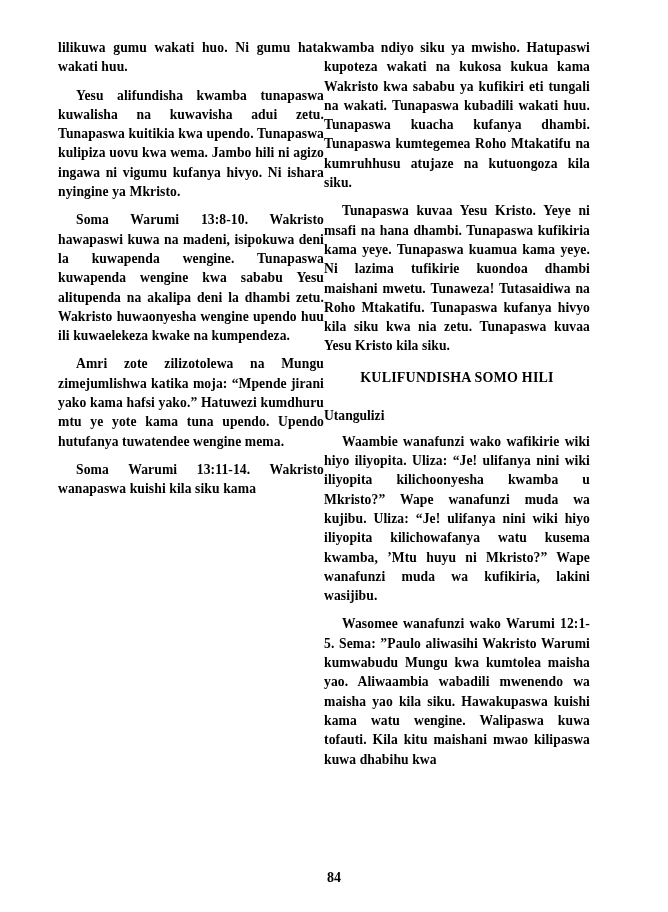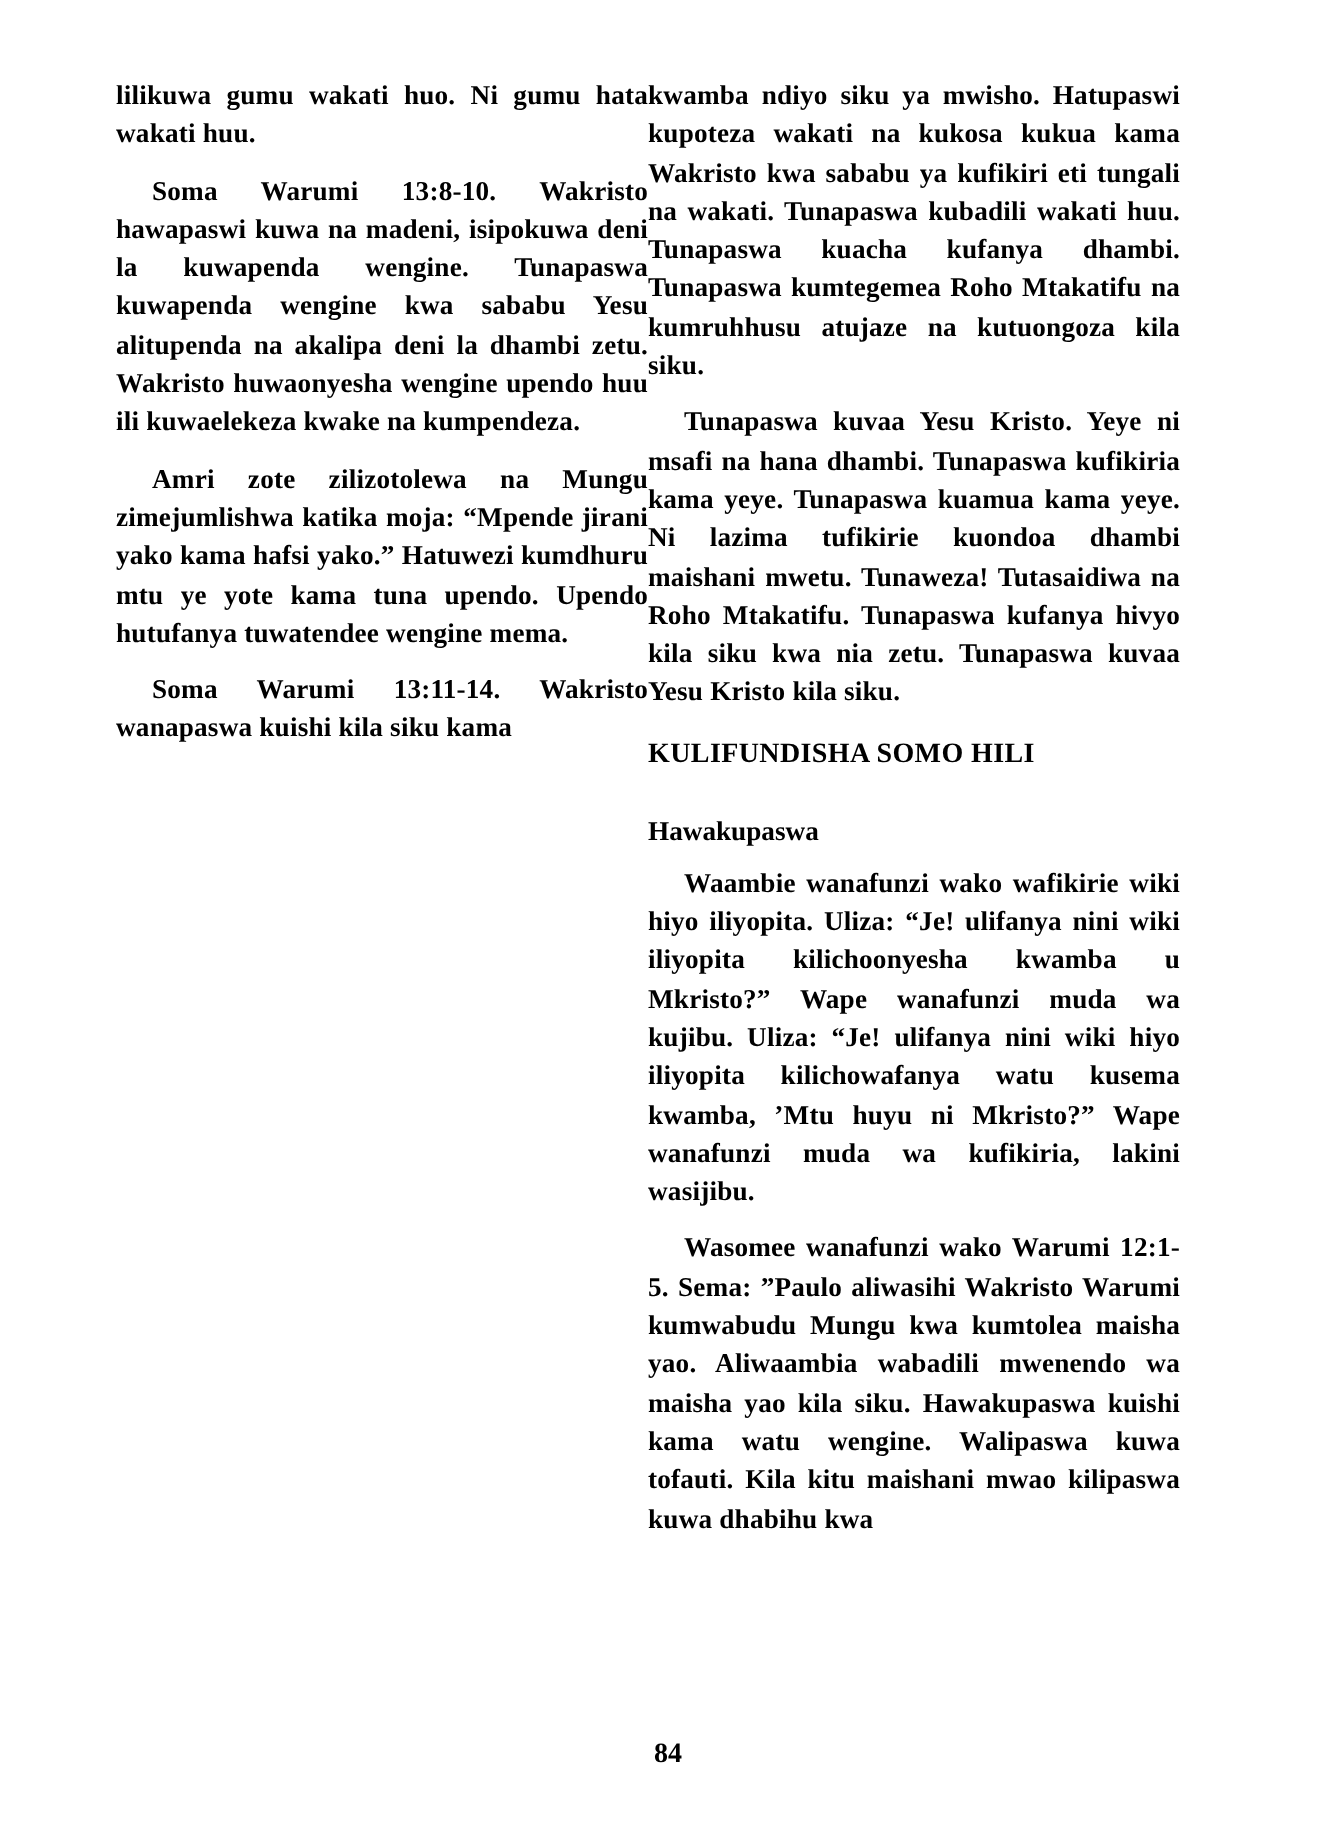--- a/index.html
+++ b/index.html
@@ -45,21 +45,21 @@
   p.indent {
     text-indent: 18px;
   }
   p + p {
     margin-top: 9px;
   }
   h2.section-head {
     font-size: 14px;
     font-weight: bold;
     margin: 14px 0 10px 0;
-    text-align: left;
+    text-align: center;
     letter-spacing: 0.2px;
   }
   h3.sub-head {
     font-size: 13.6px;
     font-weight: bold;
     margin: 12px 0 8px 0;
     text-align: left;
   }
   .page-number {
     position: absolute;
@@ -73,30 +73,31 @@
   }
 </style>
 </head>
 <body>
 
 <div class="page">
   <div class="columns">
 
     <div class="col">
       <p>lilikuwa gumu wakati huo.  Ni gumu hata wakati huu.</p>
+      <p class="indent">Yesu alifundisha kwamba tunapaswa kuwalisha na kuwavisha adui zetu. Tunapaswa kuitikia kwa upendo. Tunapaswa kulipiza uovu kwa wema. Jambo hili ni agizo ingawa ni vigumu kufanya hivyo. Ni ishara nyingine ya Mkristo.</p>
       <p class="indent">Soma Warumi 13:8-10. Wakristo hawapaswi kuwa na madeni, isipokuwa deni la kuwapenda wengine. Tunapaswa kuwapenda wengine kwa sababu Yesu alitupenda na akalipa deni la dhambi zetu. Wakristo huwaonyesha wengine upendo huu ili kuwaelekeza kwake na kumpendeza.</p>
       <p class="indent">Amri zote zilizotolewa na Mungu zimejumlishwa katika moja: “Mpende jirani yako kama hafsi yako.” Hatuwezi kumdhuru mtu ye yote kama tuna upendo.  Upendo hutufanya tuwatendee wengine mema.</p>
       <p class="indent">Soma Warumi 13:11-14. Wakristo wanapaswa kuishi kila siku kama</p>
     </div>
 
     <div class="col">
       <p>kwamba ndiyo siku ya mwisho. Hatupaswi kupoteza wakati na kukosa kukua kama Wakristo kwa sababu ya kufikiri eti tungali na wakati. Tunapaswa kubadili wakati huu. Tunapaswa kuacha kufanya dhambi. Tunapaswa kumtegemea Roho Mtakatifu na kumruhhusu atujaze na kutuongoza kila siku.</p>
       <p class="indent">Tunapaswa kuvaa Yesu Kristo. Yeye ni msafi na hana dhambi. Tunapaswa kufikiria kama yeye. Tunapaswa kuamua kama yeye. Ni lazima tufikirie kuondoa dhambi maishani mwetu.  Tunaweza! Tutasaidiwa na Roho Mtakatifu. Tunapaswa kufanya hivyo kila siku kwa nia zetu. Tunapaswa kuvaa Yesu Kristo kila siku.</p>
       <h2 class="section-head">KULIFUNDISHA SOMO HILI</h2>
-      <h3 class="sub-head">Hawakupaswa</h3>
+      <h3 class="sub-head">Utangulizi</h3>
       <p class="indent">Waambie wanafunzi wako wafikirie wiki hiyo iliyopita. Uliza: “Je! ulifanya nini wiki iliyopita kilichoonyesha kwamba u Mkristo?” Wape wanafunzi muda wa kujibu. Uliza: “Je! ulifanya nini wiki hiyo iliyopita kilichowafanya watu kusema kwamba, ’Mtu huyu ni Mkristo?” Wape wanafunzi muda wa kufikiria, lakini wasijibu.</p>
       <p class="indent">Wasomee wanafunzi wako Warumi 12:1-5. Sema: ”Paulo aliwasihi Wakristo Warumi kumwabudu Mungu kwa kumtolea maisha yao. Aliwaambia wabadili mwenendo wa maisha yao kila siku. Hawakupaswa kuishi kama watu wengine. Walipaswa kuwa tofauti. Kila kitu maishani mwao kilipaswa kuwa dhabihu kwa</p>
     </div>
 
   </div>
 
   <div class="page-number">84</div>
 </div>
 
 </body></html>

